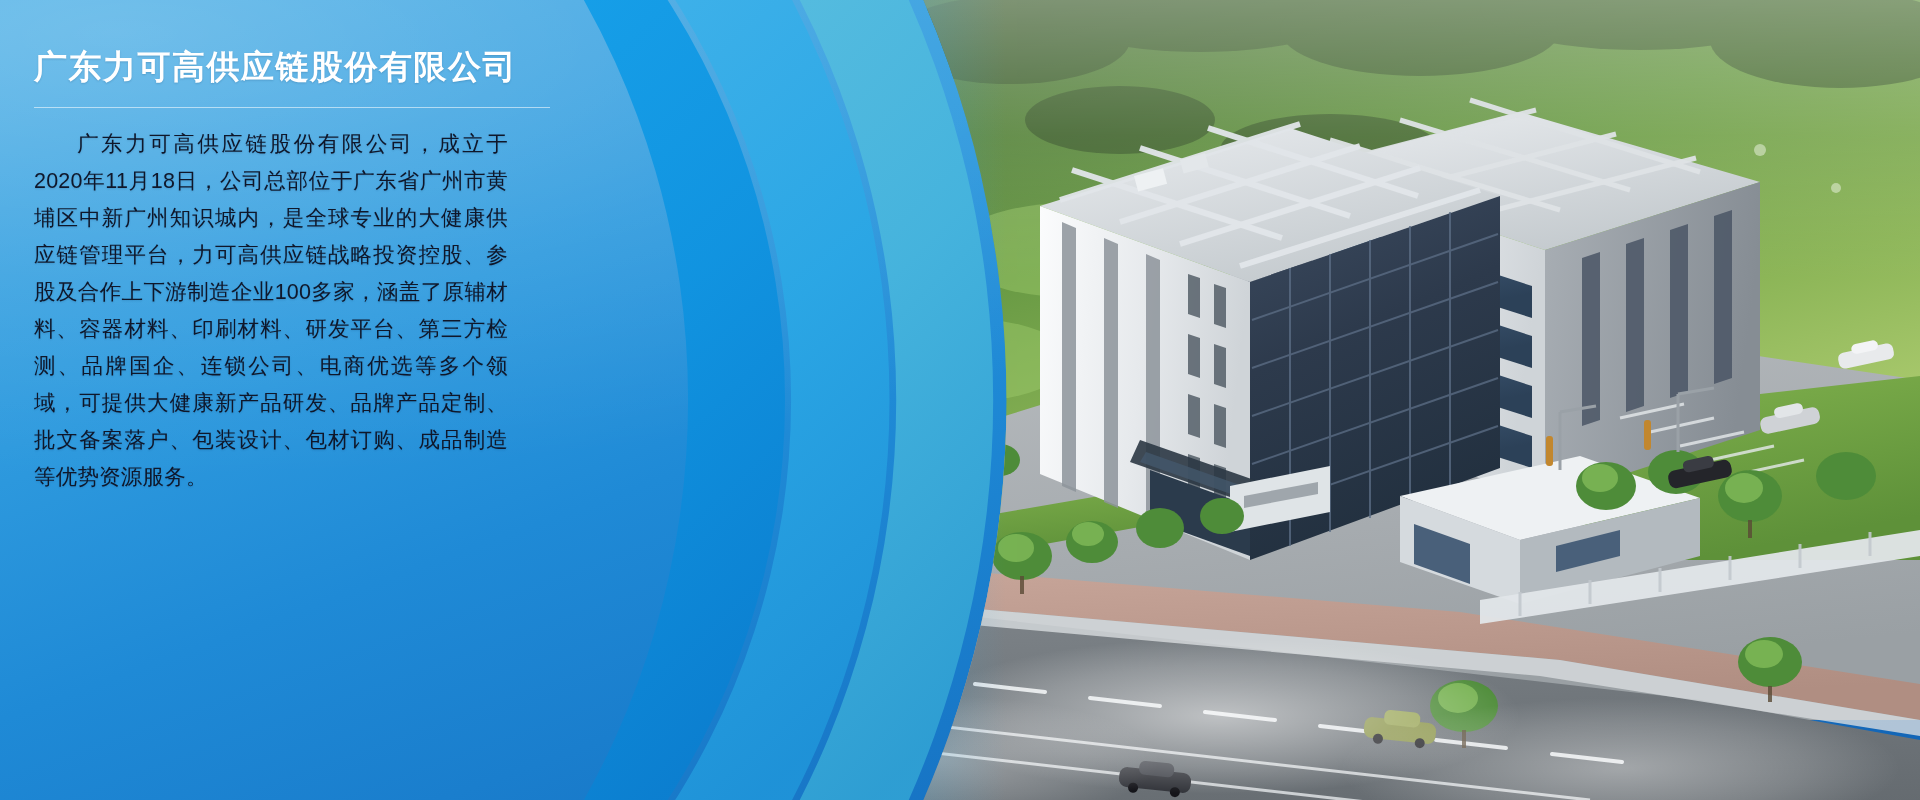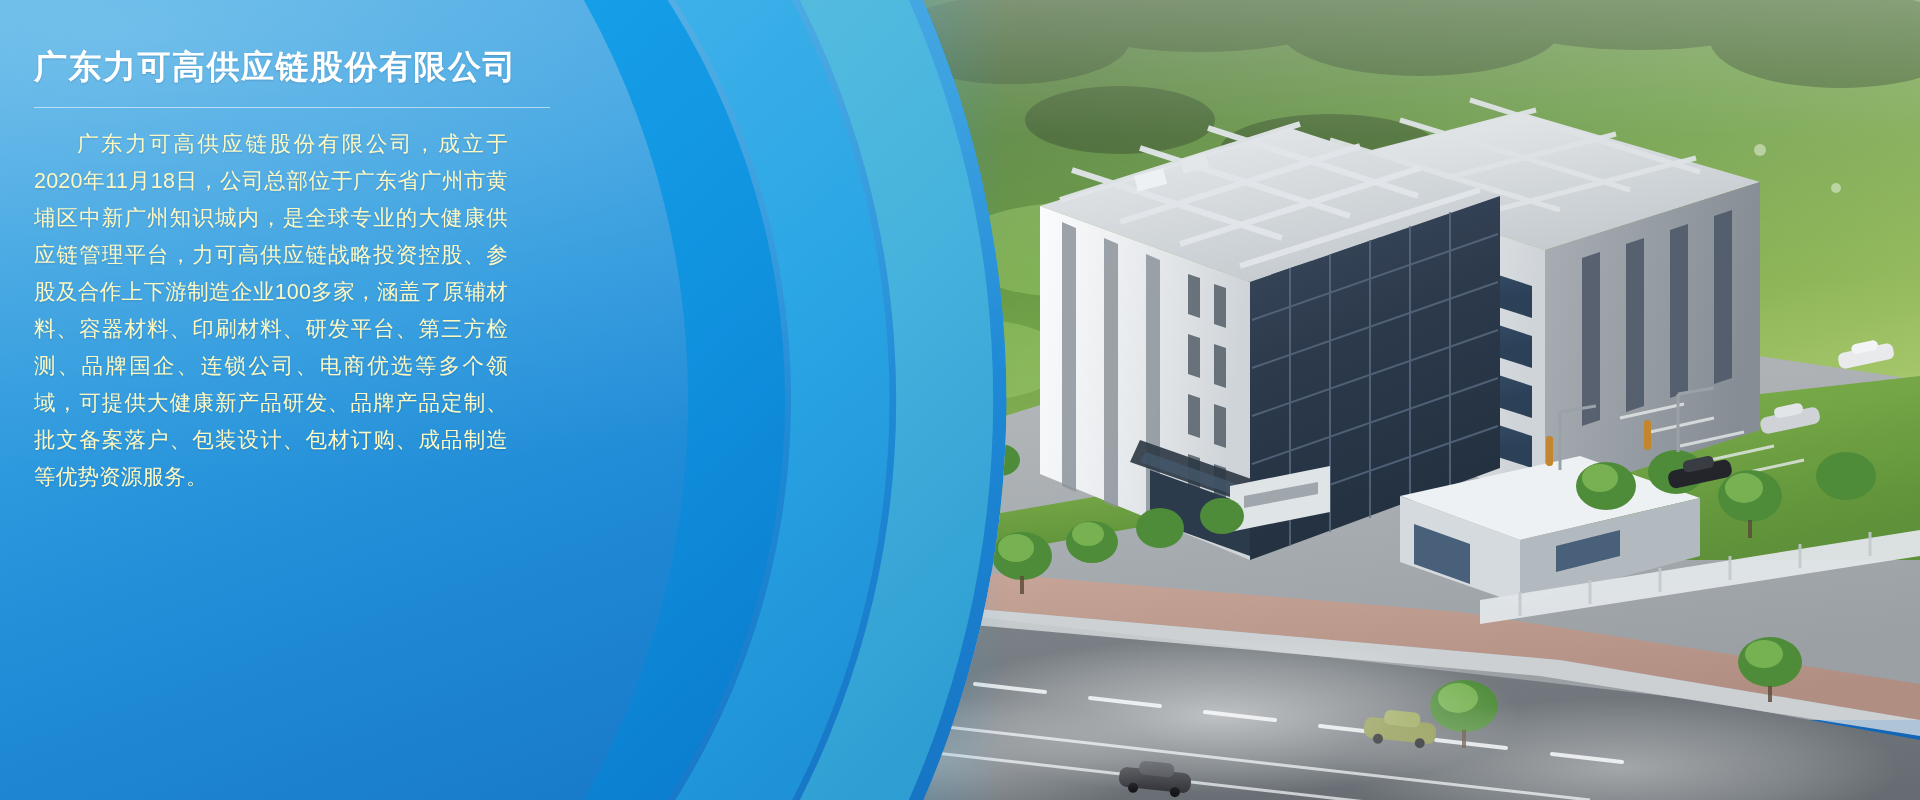--- a/index.html
+++ b/index.html
@@ -56,21 +56,21 @@
     margin-top:20px;
     width:516px;
     height:1px;
     background:rgba(255,255,255,.55);
   }
   .panel-body {
     margin-top:18px;
     width:474px;
     font-size:21.5px;
     line-height:37px;
-    color:#fef9c3;
+    color:#0f172a;
     text-align:justify;
     text-justify:inter-ideograph;
     letter-spacing:.2px;
     text-shadow:0 1px 2px rgba(0,40,80,.16);
   }
   .panel-body p { text-indent:2em; }
   .panel-body p + p { margin-top:0; }
 </style>
 </head>
 <body>

